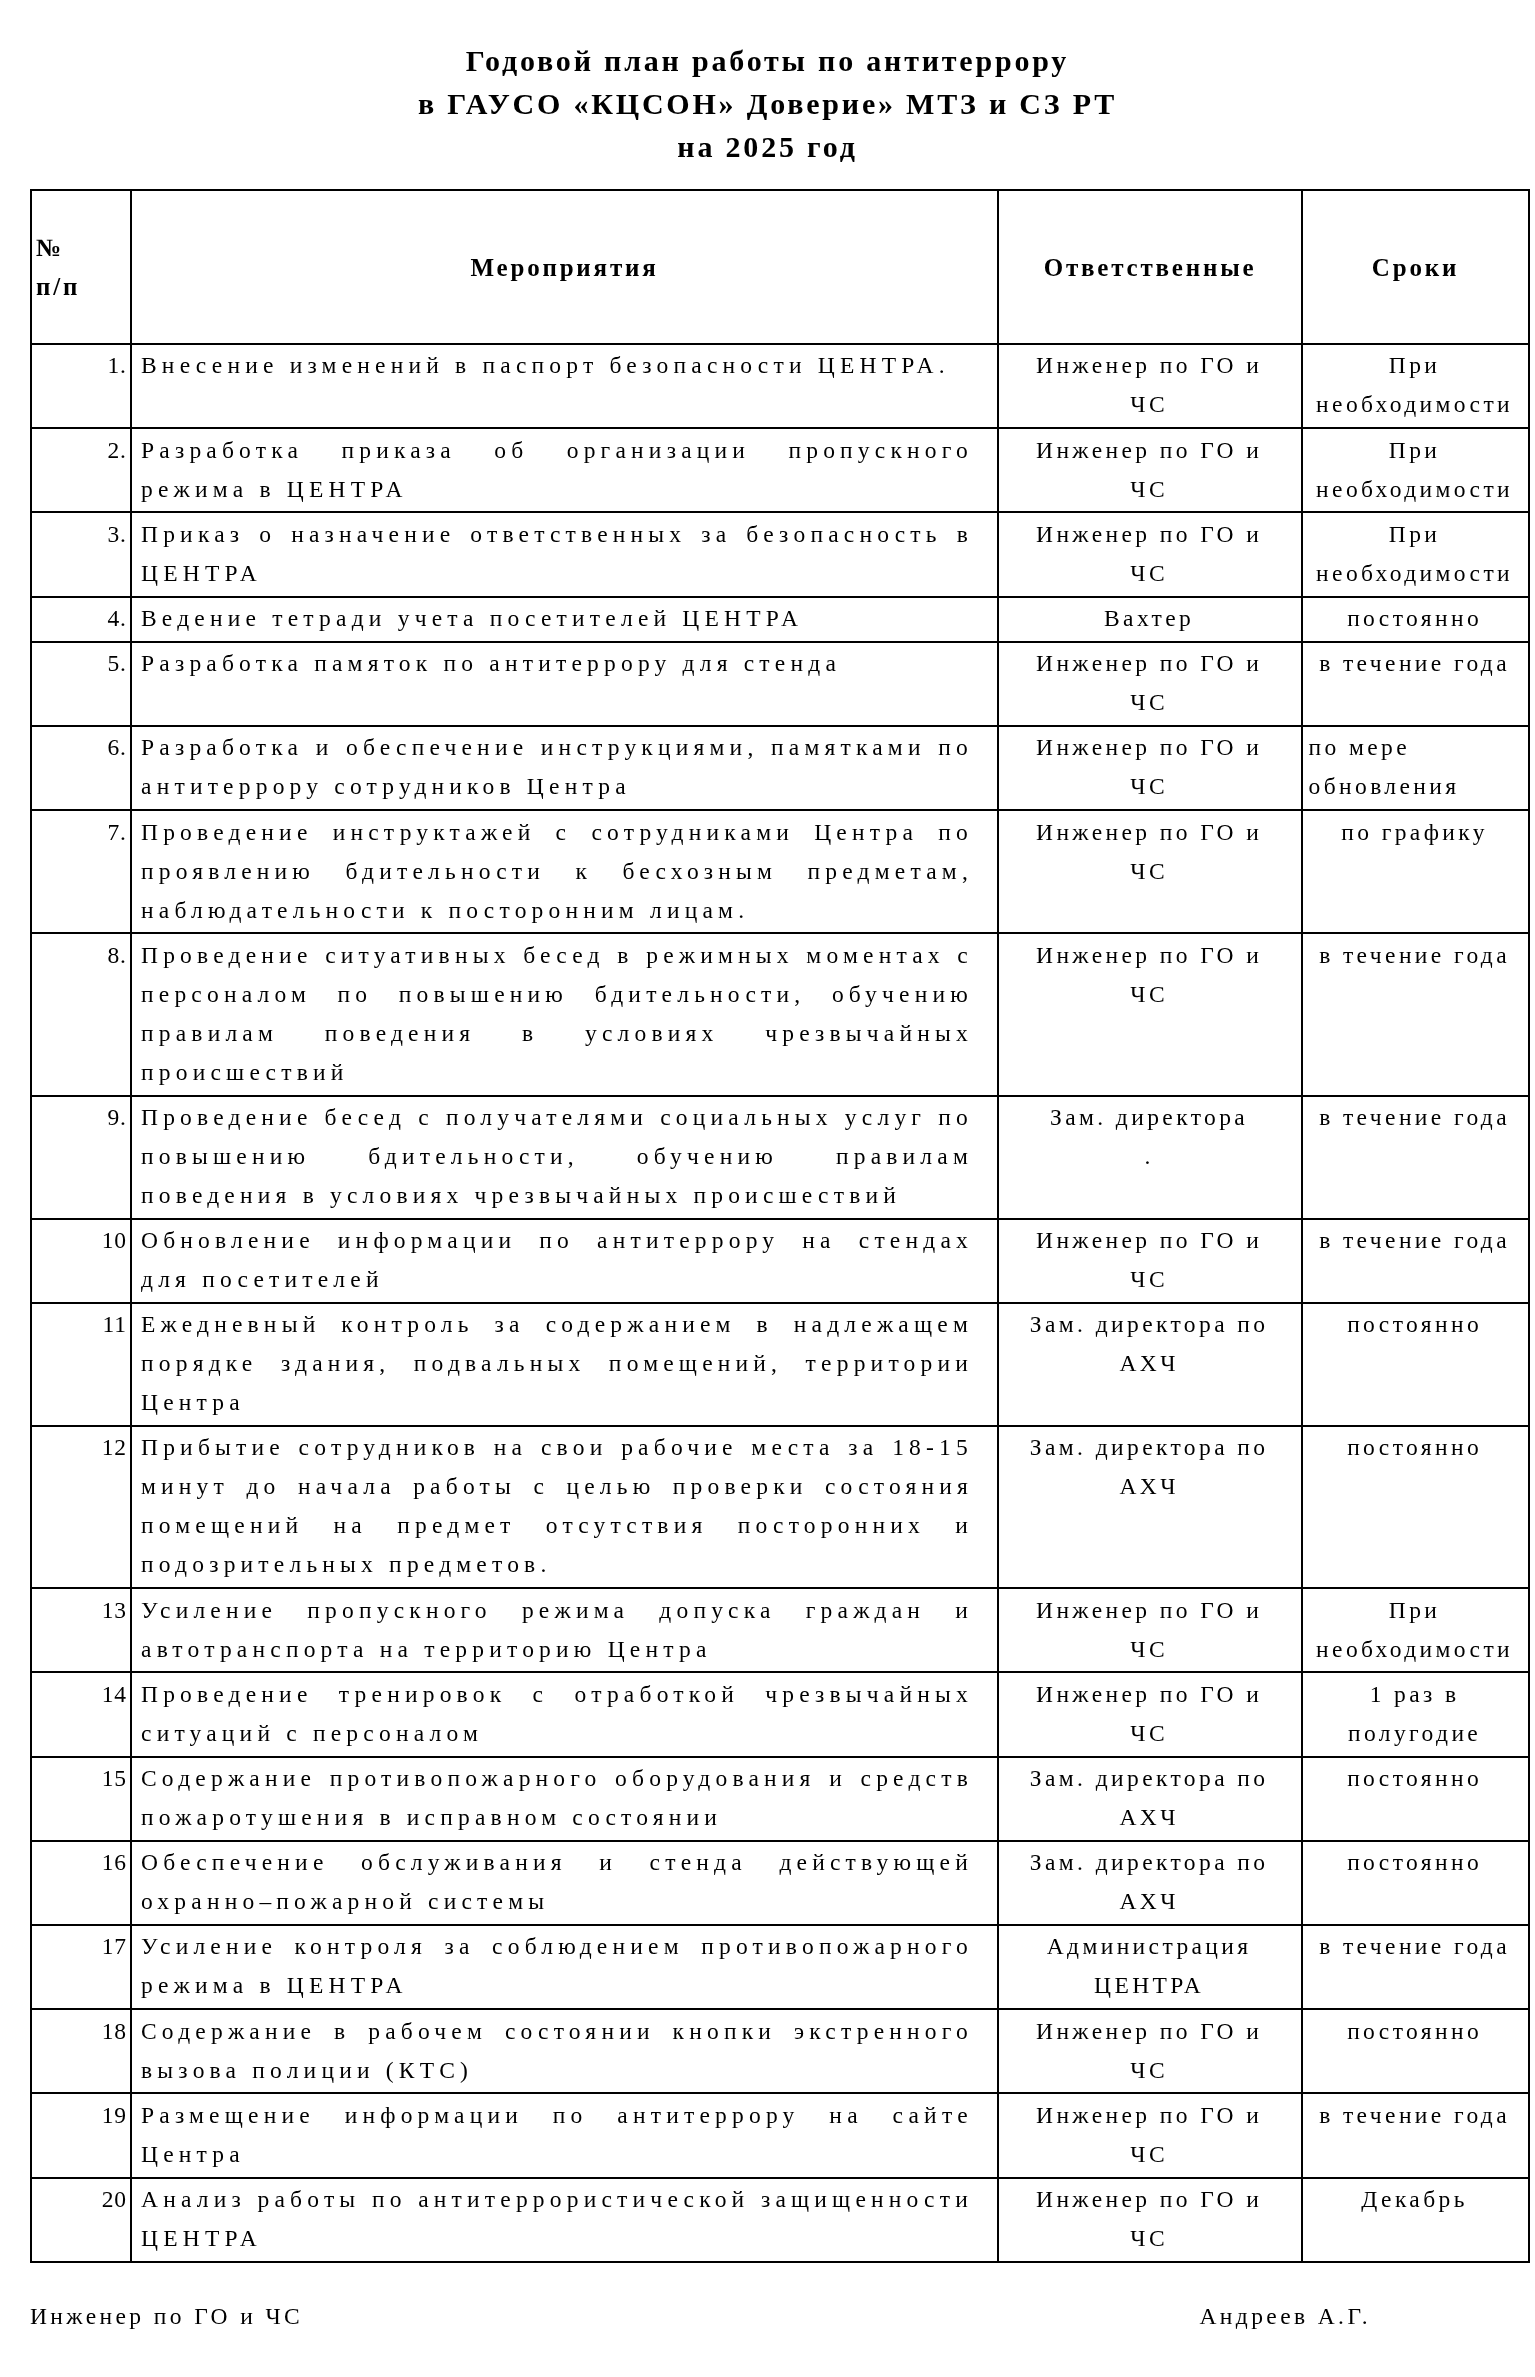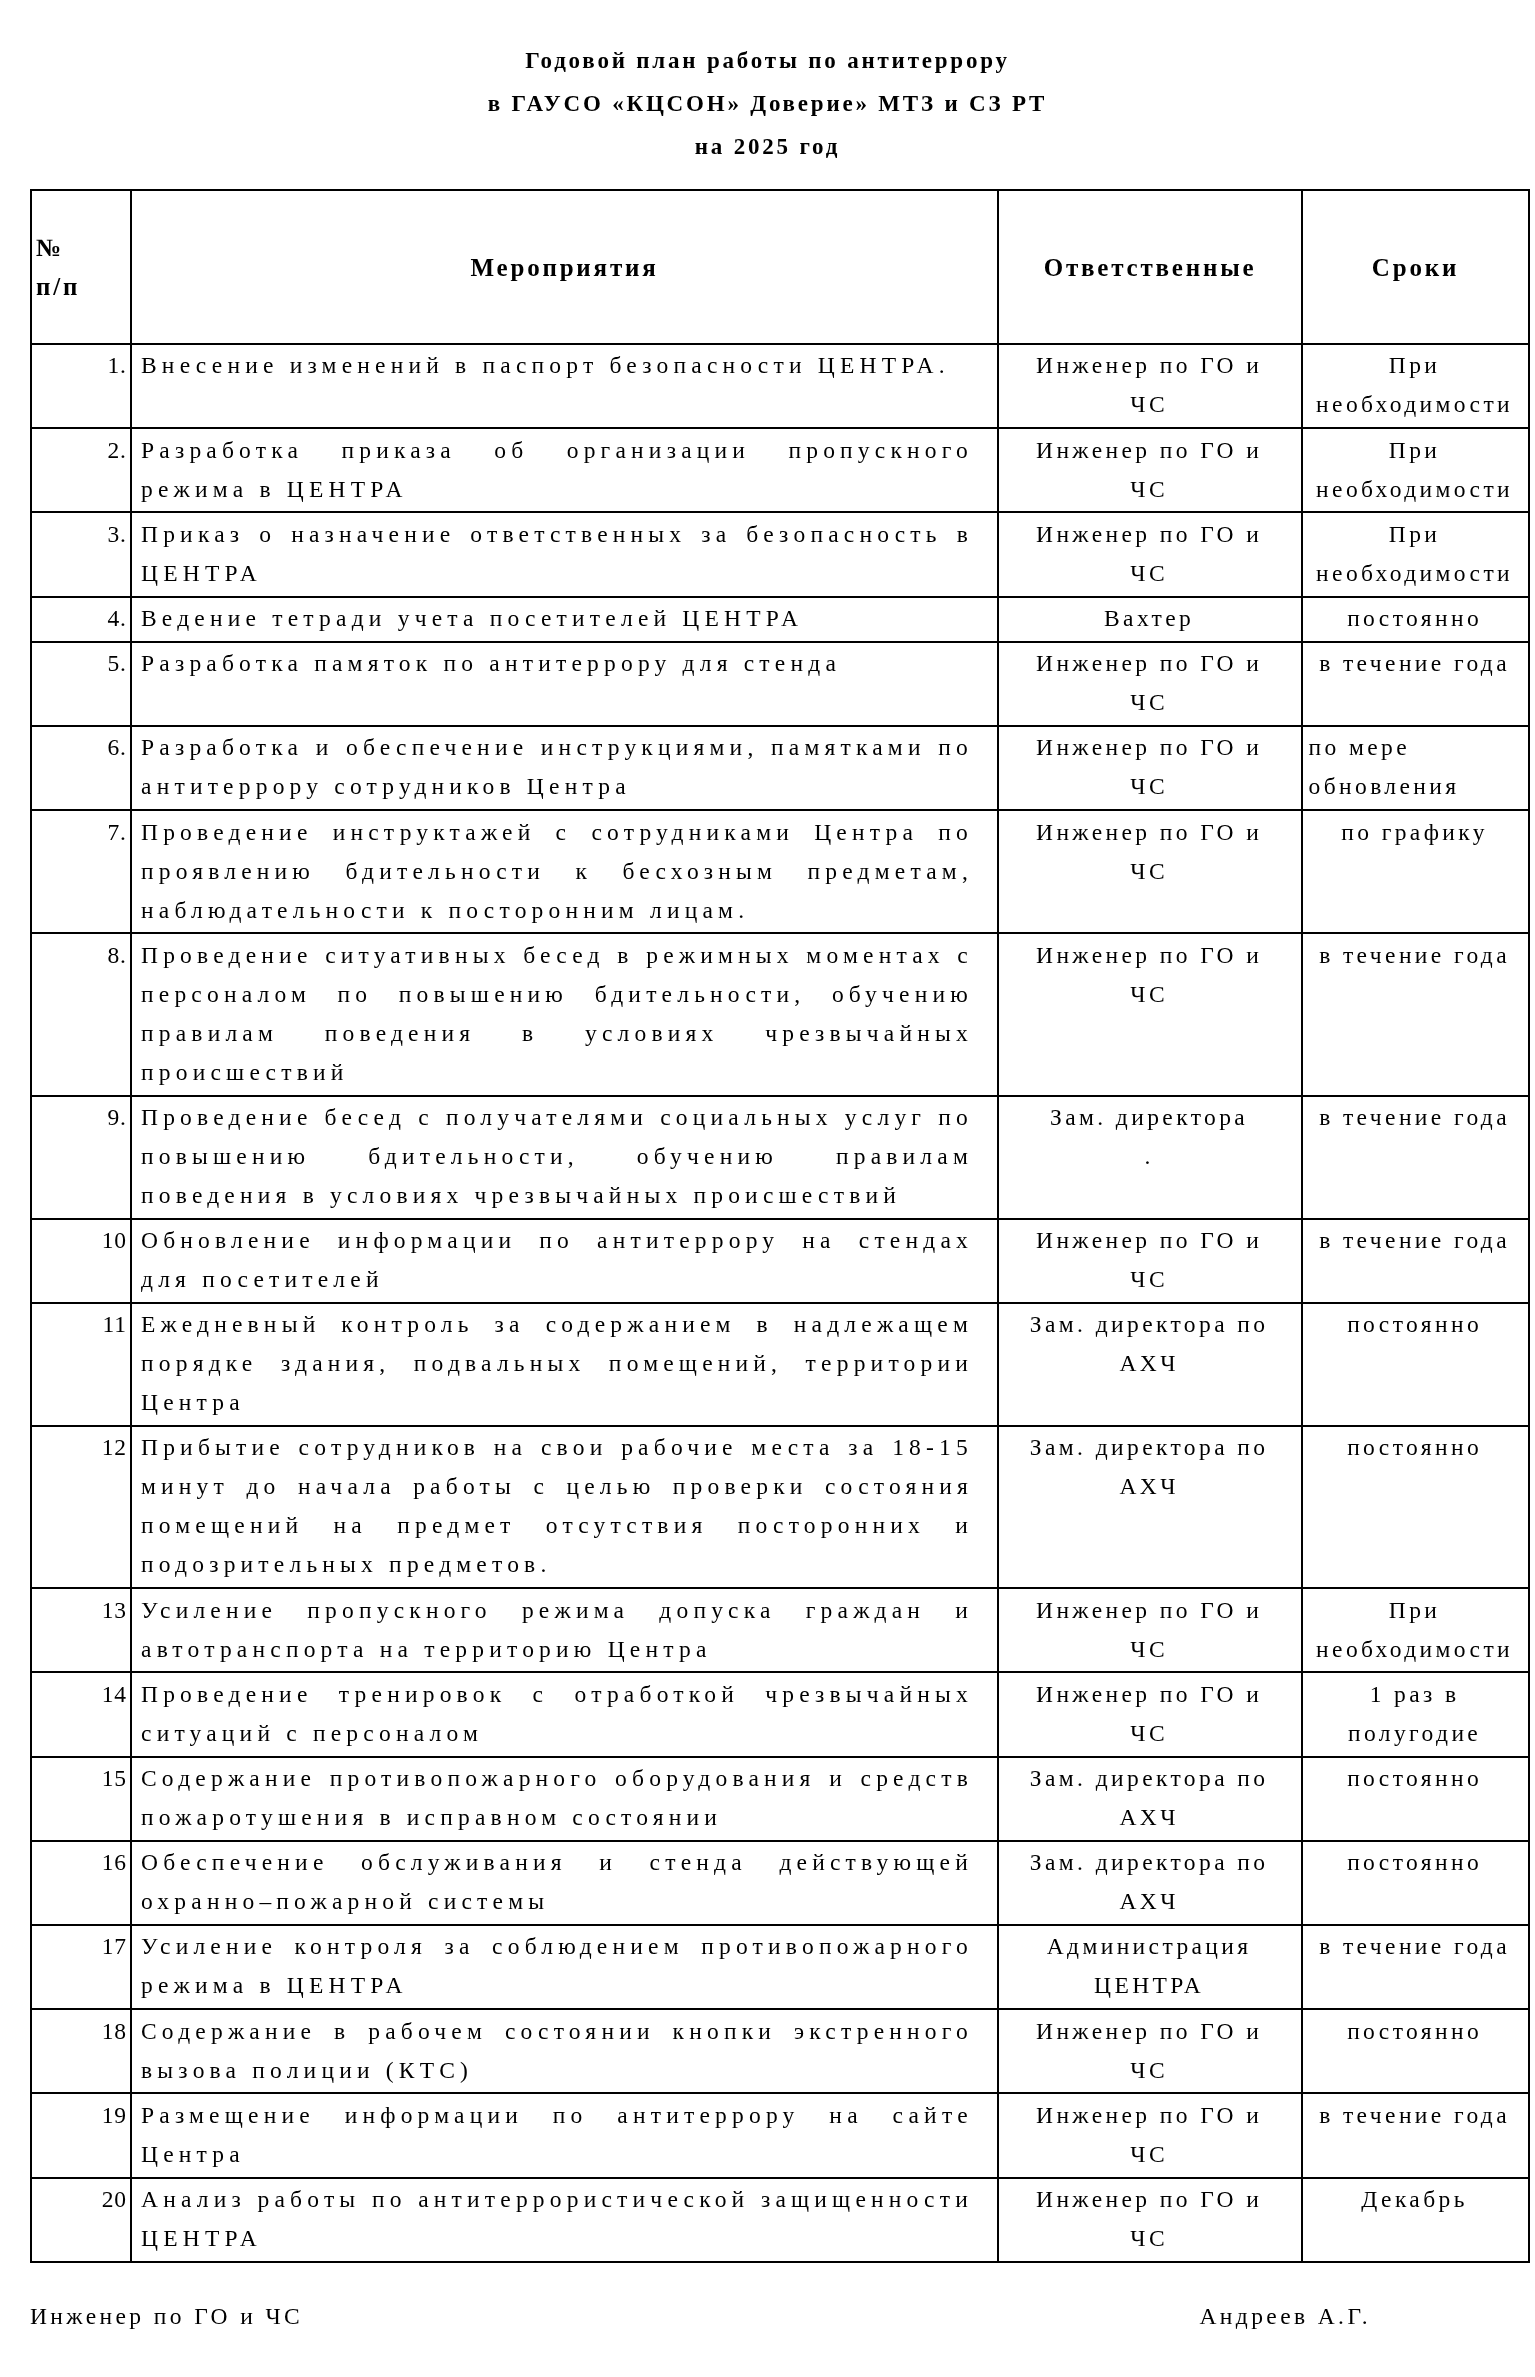--- a/index.html
+++ b/index.html
@@ -13,21 +13,21 @@
     position: relative;
     width: 1535px;
     height: 2377px;
     background: #ffffff;
     overflow: hidden;
   }
   .doc-title {
     padding-top: 39px;
     text-align: center;
     font-weight: bold;
-    font-size: 23px;
+    font-size: 30px;
     line-height: 43px;
     letter-spacing: 2.8px;
   }
   table.plan {
     margin: 21px 0 0 30px;
     width: 1498px;
     border-collapse: collapse;
     table-layout: fixed;
   }
   col.w-num  { width: 100px; }

